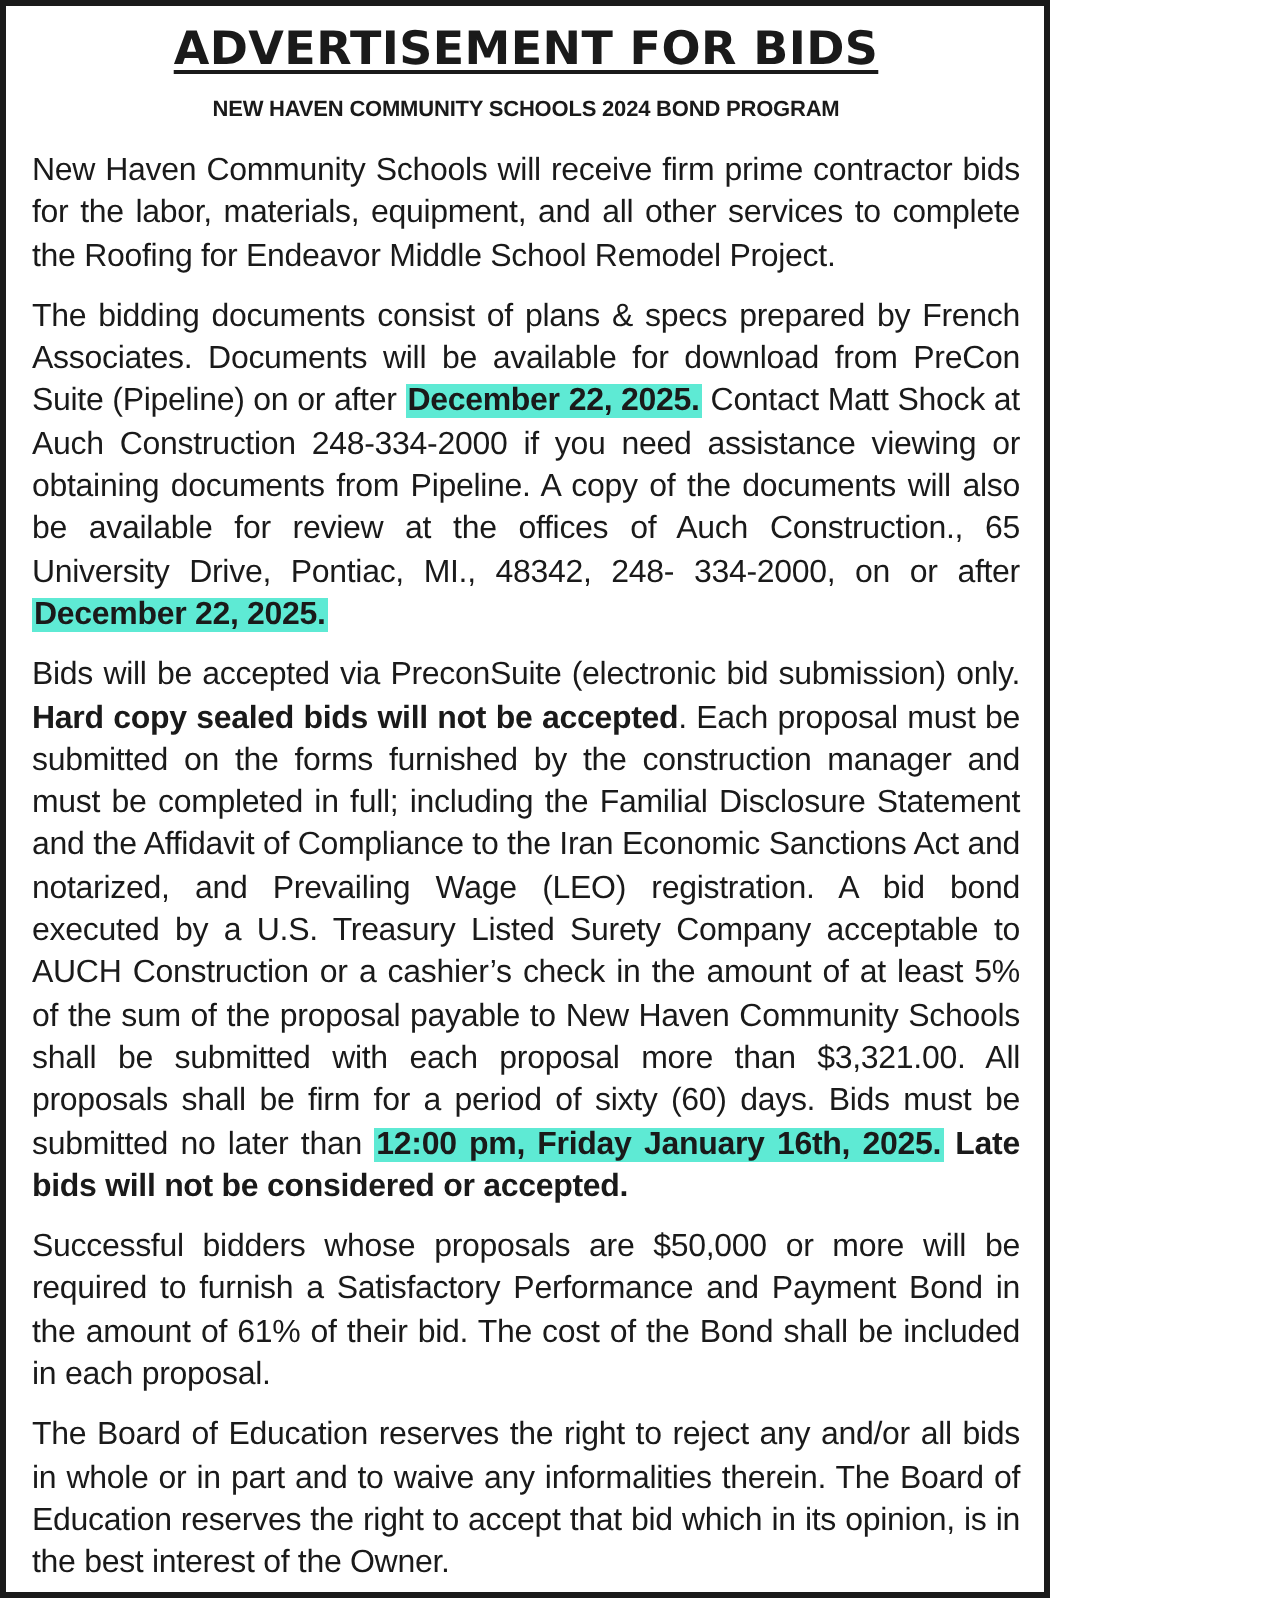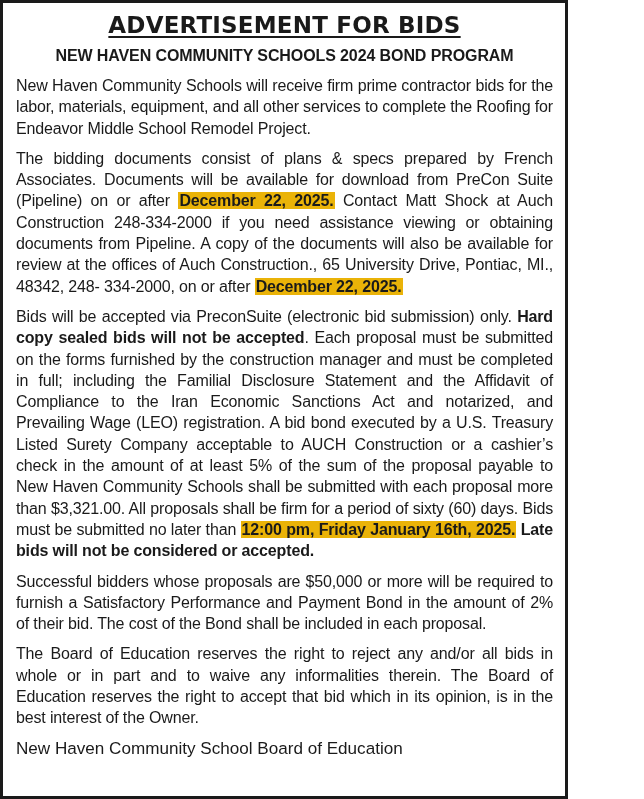--- a/index.html
+++ b/index.html
@@ -7,21 +7,21 @@
       padding: 0;
       background: #ffffff;
     }
     body {
       width: 644px;
       height: 799px;
       overflow: hidden;
     }
     .ad {
       box-sizing: border-box;
-      width: 568px;
+      width: 525px;
       height: 799px;
       border: 3px solid #1a1a1a;
       background: #ffffff;
       padding: 6px 12px 0 13px;
       font-family: "Liberation Sans", sans-serif;
       color: #1a1a1a;
     }
     .title {
       text-align: center;
       font-family: "DejaVu Sans", sans-serif;
@@ -31,35 +31,35 @@
       text-decoration: underline;
       text-decoration-thickness: 2px;
       text-underline-offset: 3px;
       margin: 2px 0 6px 0;
       line-height: 28px;
     }
     .subtitle {
       text-align: center;
       font-family: "Liberation Sans", sans-serif;
       font-weight: bold;
-      font-size: 16px;
+      font-size: 11px;
       line-height: 21px;
       margin: 0;
       letter-spacing: -0.1px;
     }
     .para {
       font-size: 16px;
       line-height: 21.3px;
       text-align: justify;
       margin: 9px 0 0 0;
       letter-spacing: -0.15px;
     }
     .para.first { margin-top: 9px; }
     .hl {
-      background: #eab308;
+      background: #5eead4;
       font-weight: bold;
       padding: 0 1px;
     }
     .b { font-weight: bold; }
     .sig {
       font-size: 17.1px;
       line-height: 21.3px;
       margin: 9px 0 0 0;
     }
   </style>
@@ -70,18 +70,18 @@
   <div class="title">ADVERTISEMENT FOR BIDS</div>
   <div class="subtitle">NEW HAVEN COMMUNITY SCHOOLS 2024 BOND PROGRAM</div>
 
   <p class="para first"><span>New Haven Community Schools will receive firm prime contractor bids for the labor, materials, equipment, and all other services to complete the Roofing for Endeavor Middle School Remodel Project.</span></p>
 
   <p class="para"><span>The bidding documents consist of plans &amp; specs prepared by French Associates. Documents will be available for download from PreCon Suite (Pipeline) on or after </span><span class="hl">December 22, 2025.</span><span> Contact Matt Shock at Auch Construction 248-334-2000 if you need assistance viewing or obtaining documents from Pipeline. A copy of the documents will also be available for review at the offices of Auch Construction., 65 University Drive, Pontiac, MI., 48342, 248- 334-2000, on or after </span><span class="hl">December 22, 2025.</span></p>
 
   <p class="para"><span>Bids will be accepted via PreconSuite (electronic bid submission) only. </span><span class="b">Hard copy sealed bids will not be accepted</span><span>. Each proposal must be submitted on the forms furnished by the construction manager and must be completed in full; including the Familial Disclosure Statement and the Affidavit of Compliance to the Iran Economic Sanctions Act and notarized, and Prevailing Wage (LEO) registration. A bid bond executed by a U.S. Treasury Listed Surety Company acceptable to AUCH Construction or a cashier’s check in the amount of at least 5% of the sum of the proposal payable to New Haven Community Schools shall be submitted with each proposal more than $3,321.00. All proposals shall be firm for a period of sixty (60) days. Bids must be submitted no later than </span><span class="hl">12:00 pm, Friday January 16th, 2025.</span><span class="b"> Late bids will not be considered or accepted.</span></p>
 
 
-  <p class="para"><span>Successful bidders whose proposals are $50,000 or more will be required to furnish a Satisfactory Performance and Payment Bond in the amount of 2% of their bid. The cost of the Bond shall be included in each proposal.</span></p>
+  <p class="para"><span>Successful bidders whose proposals are $50,000 or more will be required to furnish a Satisfactory Performance and Payment Bond in the amount of 61% of their bid. The cost of the Bond shall be included in each proposal.</span></p>
 
   <p class="para"><span>The Board of Education reserves the right to reject any and/or all bids in whole or in part and to waive any informalities therein. The Board of Education reserves the right to accept that bid which in its opinion, is in the best interest of the Owner.</span></p>
 
   <p class="sig">New Haven Community School Board of Education</p>
 </div>
 
 </body></html>

